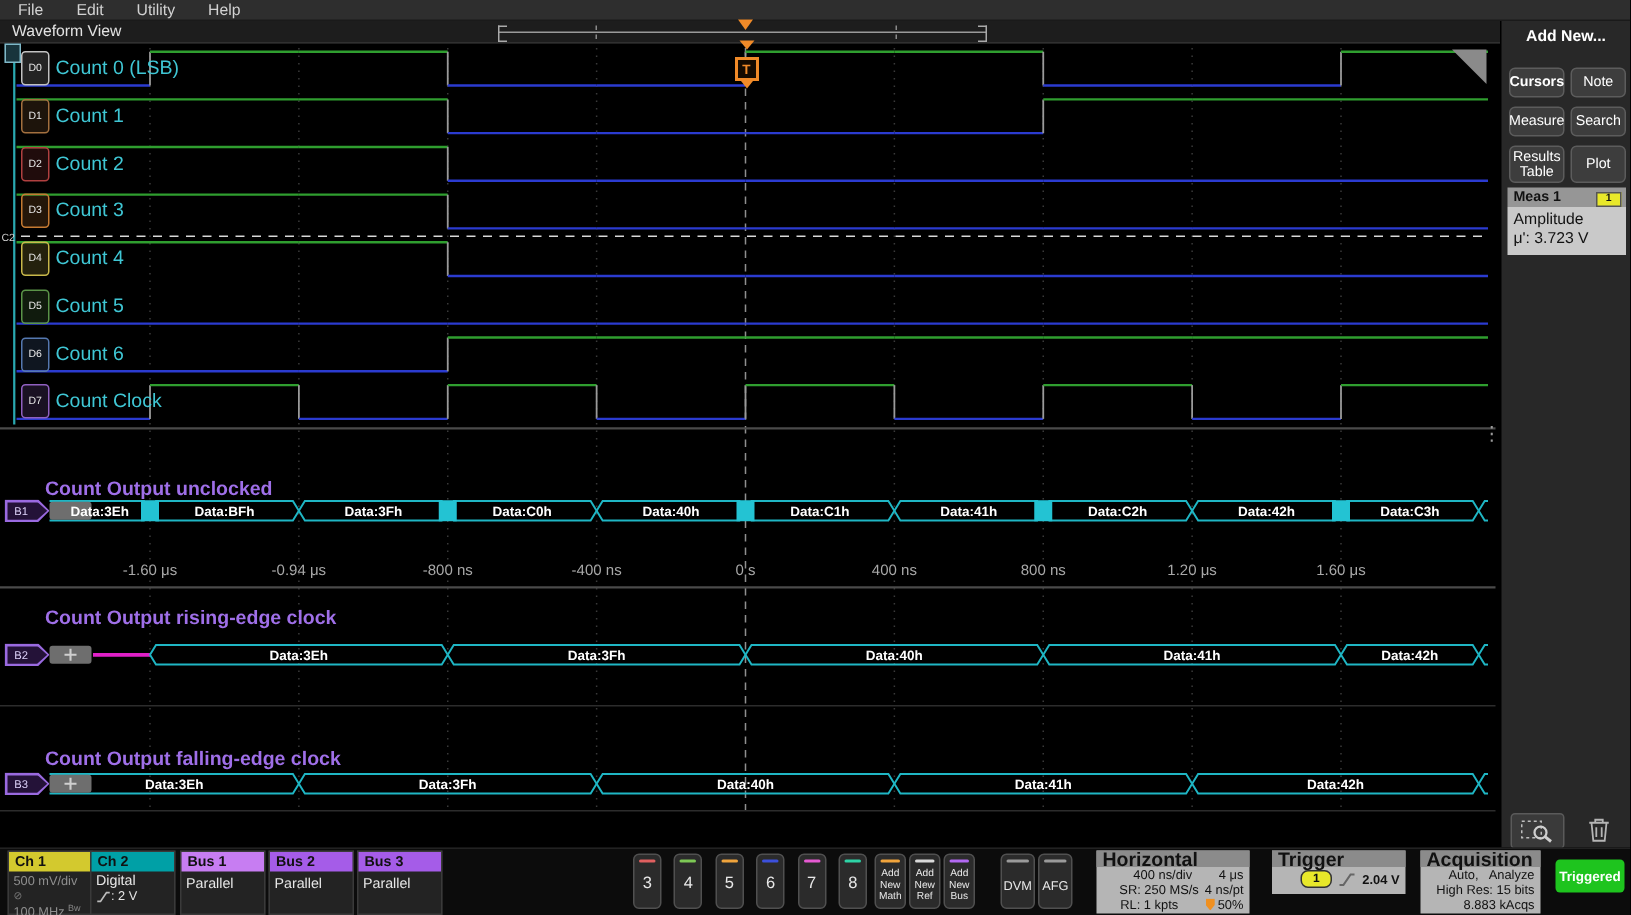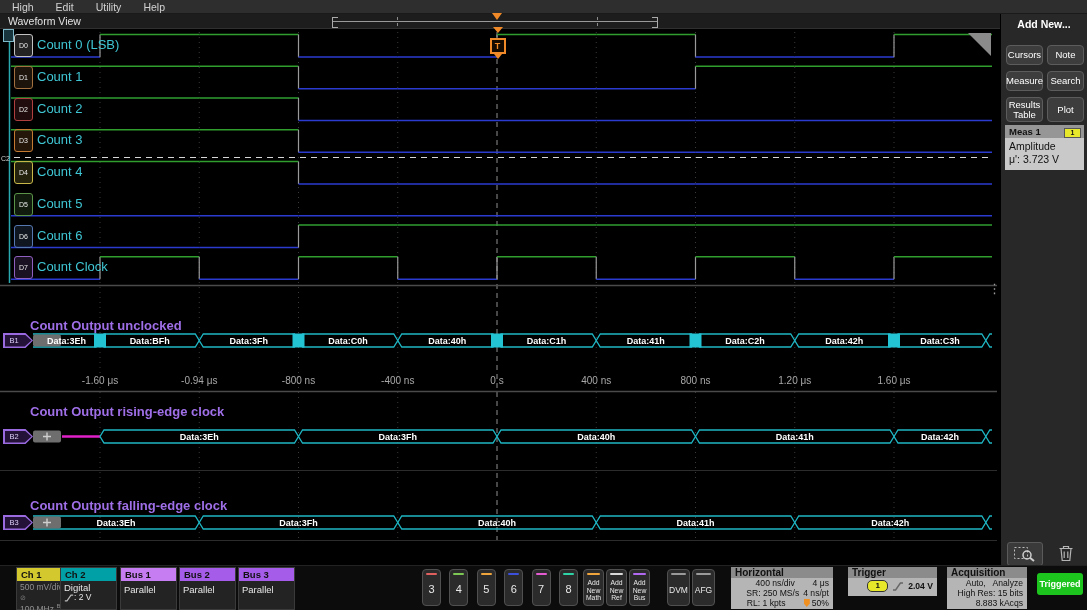--- a/index.html
+++ b/index.html
@@ -63,38 +63,38 @@
   .ch-head{height:13px;font-size:9.5px;font-weight:bold;color:#111;padding-left:4px;display:flex;align-items:center;}
   .ch-body{padding:2px 3px;font-size:8.5px;line-height:9.5px;}
   .num-btn{position:absolute;top:3px;width:19px;height:37px;background:#2b2b2b;border:1px solid #505050;
            border-radius:4px;box-sizing:border-box;color:#e8e8e8;font-size:11px;text-align:center;padding-top:13px;}
   .num-strip{position:absolute;left:3px;right:3px;top:3px;height:2px;border-radius:1px;}
   .add-btn{position:absolute;top:3px;width:21px;height:37px;background:#2b2b2b;border:1px solid #505050;
            border-radius:4px;box-sizing:border-box;color:#e8e8e8;font-size:6.8px;line-height:7.6px;text-align:center;padding-top:9px;}
   .tool-btn{position:absolute;top:3px;width:23px;height:37px;background:#2b2b2b;border:1px solid #505050;
             border-radius:4px;box-sizing:border-box;color:#e8e8e8;font-size:8.5px;text-align:center;padding-top:15px;}
   .panel{position:absolute;top:1px;background:#b5b5b5;}
-  .panel-head{height:11px;background:#8b8b8b;color:#111;font-size:10px;font-weight:bold;padding-left:4px;display:flex;align-items:center;}
+  .panel-head{height:11px;background:#8b8b8b;color:#111;font-size:13px;font-weight:bold;padding-left:4px;display:flex;align-items:center;}
   .panel-row{display:flex;color:#111;font-size:8.6px;line-height:10px;padding:0 4px;justify-content:flex-end;}
   .pennant{display:inline-block;width:6px;height:8px;background:#f09020;
            clip-path:polygon(0 0,100% 0,100% 55%,50% 100%,0 55%);margin-right:2px;vertical-align:-1px;}
   .trig-pill{width:19px;height:10px;background:#e8e82a;border:1px solid #333;border-radius:5px;
              color:#111;font-size:8px;font-weight:bold;display:flex;align-items:center;justify-content:center;margin-right:4px;}
   .status-btn{position:absolute;left:1037px;top:7px;width:46px;height:22px;border-radius:3px;
               color:#fff;font-size:9px;font-weight:bold;display:flex;align-items:center;justify-content:center;}
   svg{display:block;}
   svg text{font-family:"Liberation Sans",sans-serif;}
 </style>
 </head>
 <body>
 
 <div id="root">
 
   <div class="menu-bar" id="menuBar">
-      <div class="menu-item">High</div>
+      <div class="menu-item">File</div>
       <div class="menu-item">Edit</div>
       <div class="menu-item">Utility</div>
       <div class="menu-item">Help</div>
     </div>
 
   <div class="tab-bar">
     <div class="tab-title">Waveform View</div>
   </div>
 
   <svg id="wf" style="position:absolute;left:0;top:28px" width="998" height="537" viewBox="0 28 998 537">
@@ -335,21 +335,21 @@
     <div class="trig-box">T</div>
     <div class="trig-tail"></div>
   </div>
 
   <div class="group-handle"></div>
   <div class="splitter">⋮⋮</div>
 
   <div class="right-panel">
     <div class="rp-title">Add New...</div>
     <div id="rpButtons">
-        <div class="rp-btn" style="left: 5px; top: 31px; width: 37px; height: 20px;">Cursors</div>
+        <div class="rp-btn" style="left: 5px; top: 31px; width: 37px; height: 20px; font-weight: bold;">Cursors</div>
         <div class="rp-btn" style="left: 46px; top: 31px; width: 37px; height: 20px;">Note</div>
         <div class="rp-btn" style="left: 5px; top: 57px; width: 37px; height: 20px;">Measure</div>
         <div class="rp-btn" style="left: 46px; top: 57px; width: 37px; height: 20px;">Search</div>
         <div class="rp-btn" style="left: 5px; top: 83px; width: 37px; height: 25px;">Results Table</div>
         <div class="rp-btn" style="left: 46px; top: 83px; width: 37px; height: 25px;">Plot</div>
       </div>
     <div class="meas-card">
       <div class="meas-head">
         <span>Meas 1</span>
         <span class="meas-badge">1</span>
@@ -367,21 +367,21 @@
       </svg>
     </div>
     <div class="rp-trash">
       <svg width="18" height="19" viewBox="0 0 18 19">
         <path d="M2.5 4.5 h13 M6.5 4.5 V2.5 h5 V4.5 M4 4.5 l1.2 12 h7.6 l1.2 -12 M7.2 7.5 v6.5 M10.8 7.5 v6.5" stroke="#b5b5b5" stroke-width="1.2" fill="none"></path>
       </svg>
     </div>
   </div>
 
   <div class="bottom-bar" id="bottomBar">
-      <div class="ch-badge" style="left: 16px;">
+      <div class="ch-badge" style="left: 5px;">
         <div class="ch-head" style="background:#d3c92e">Ch 1</div>
               <div class="ch-body" style="color:#8f8f8f">
           <div>500 mV/div</div>
              <div style="font-size:7px;color:#777">⊘</div>
              <div>100 MHz <span style="font-size:6px;color:#888;vertical-align:super">Bw</span></div>
         </div>
       </div>
       <div class="ch-badge" style="left: 60px;">
         <div class="ch-head" style="background:#00a0a6">Ch 2</div>
               <div class="ch-body" style="color:#e6e6e6">

